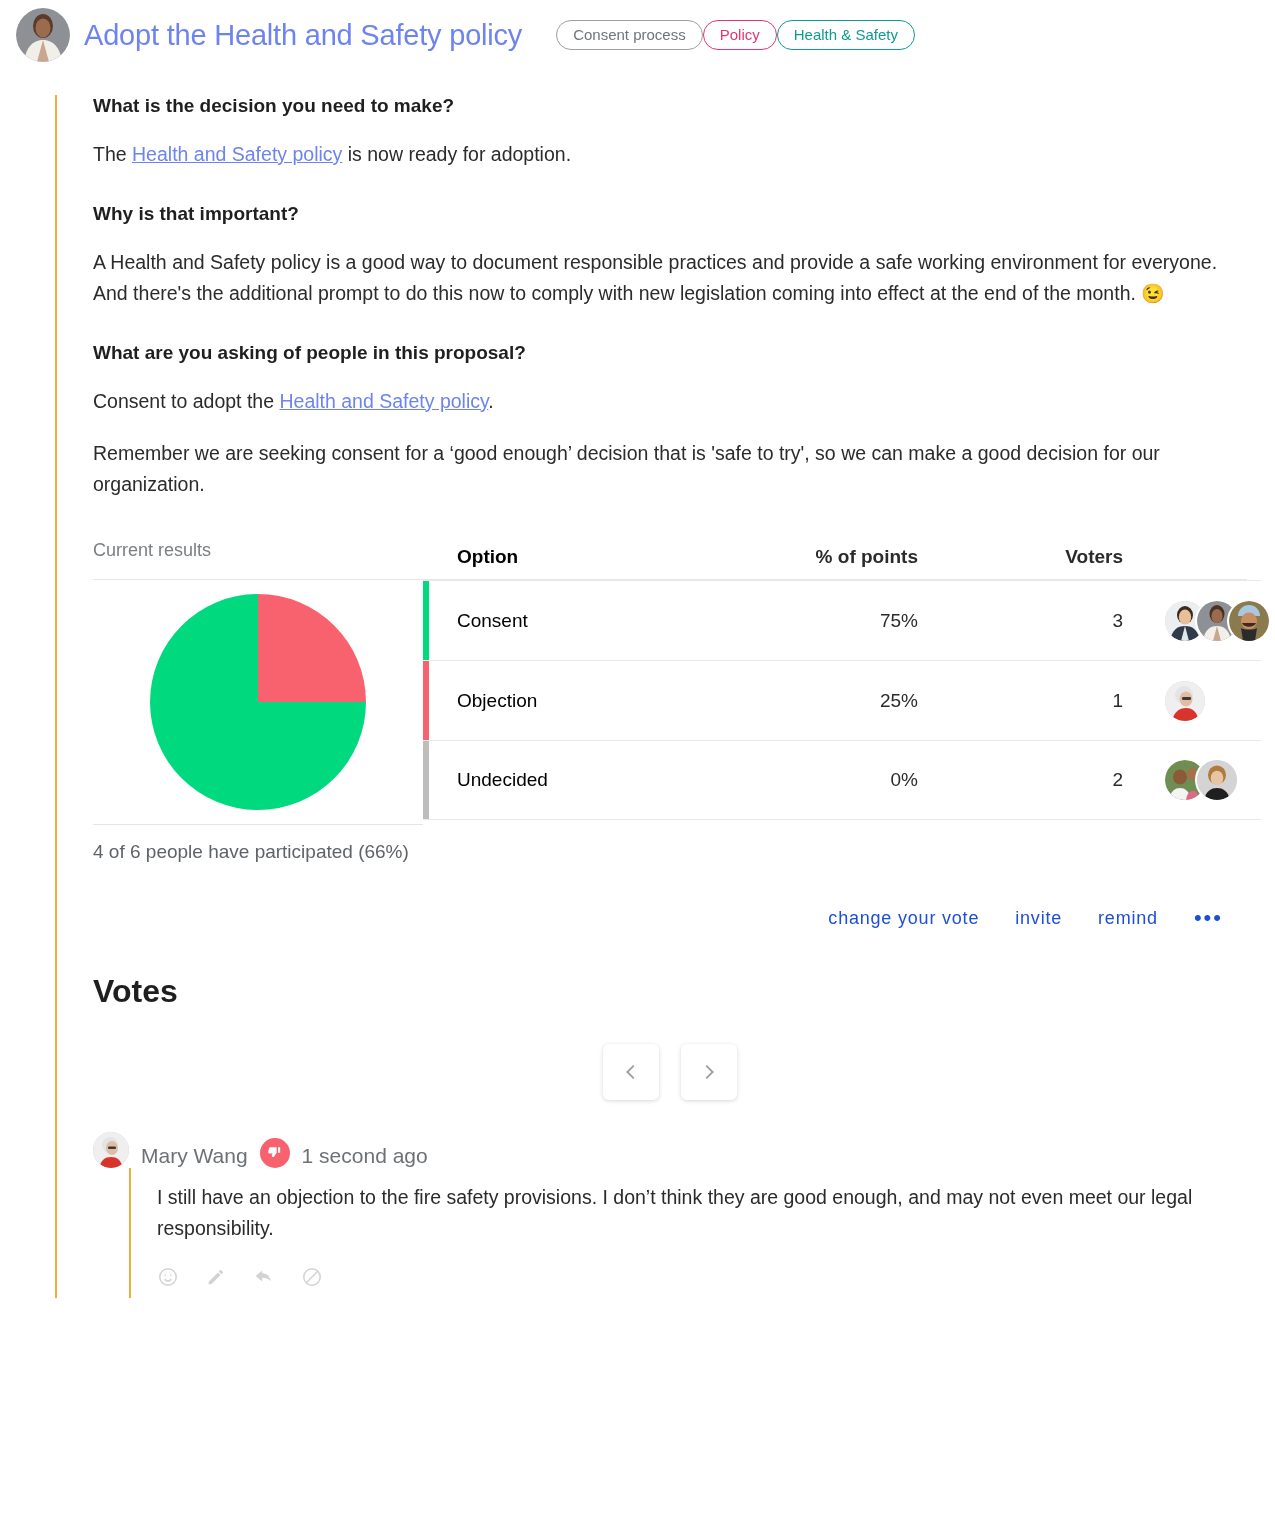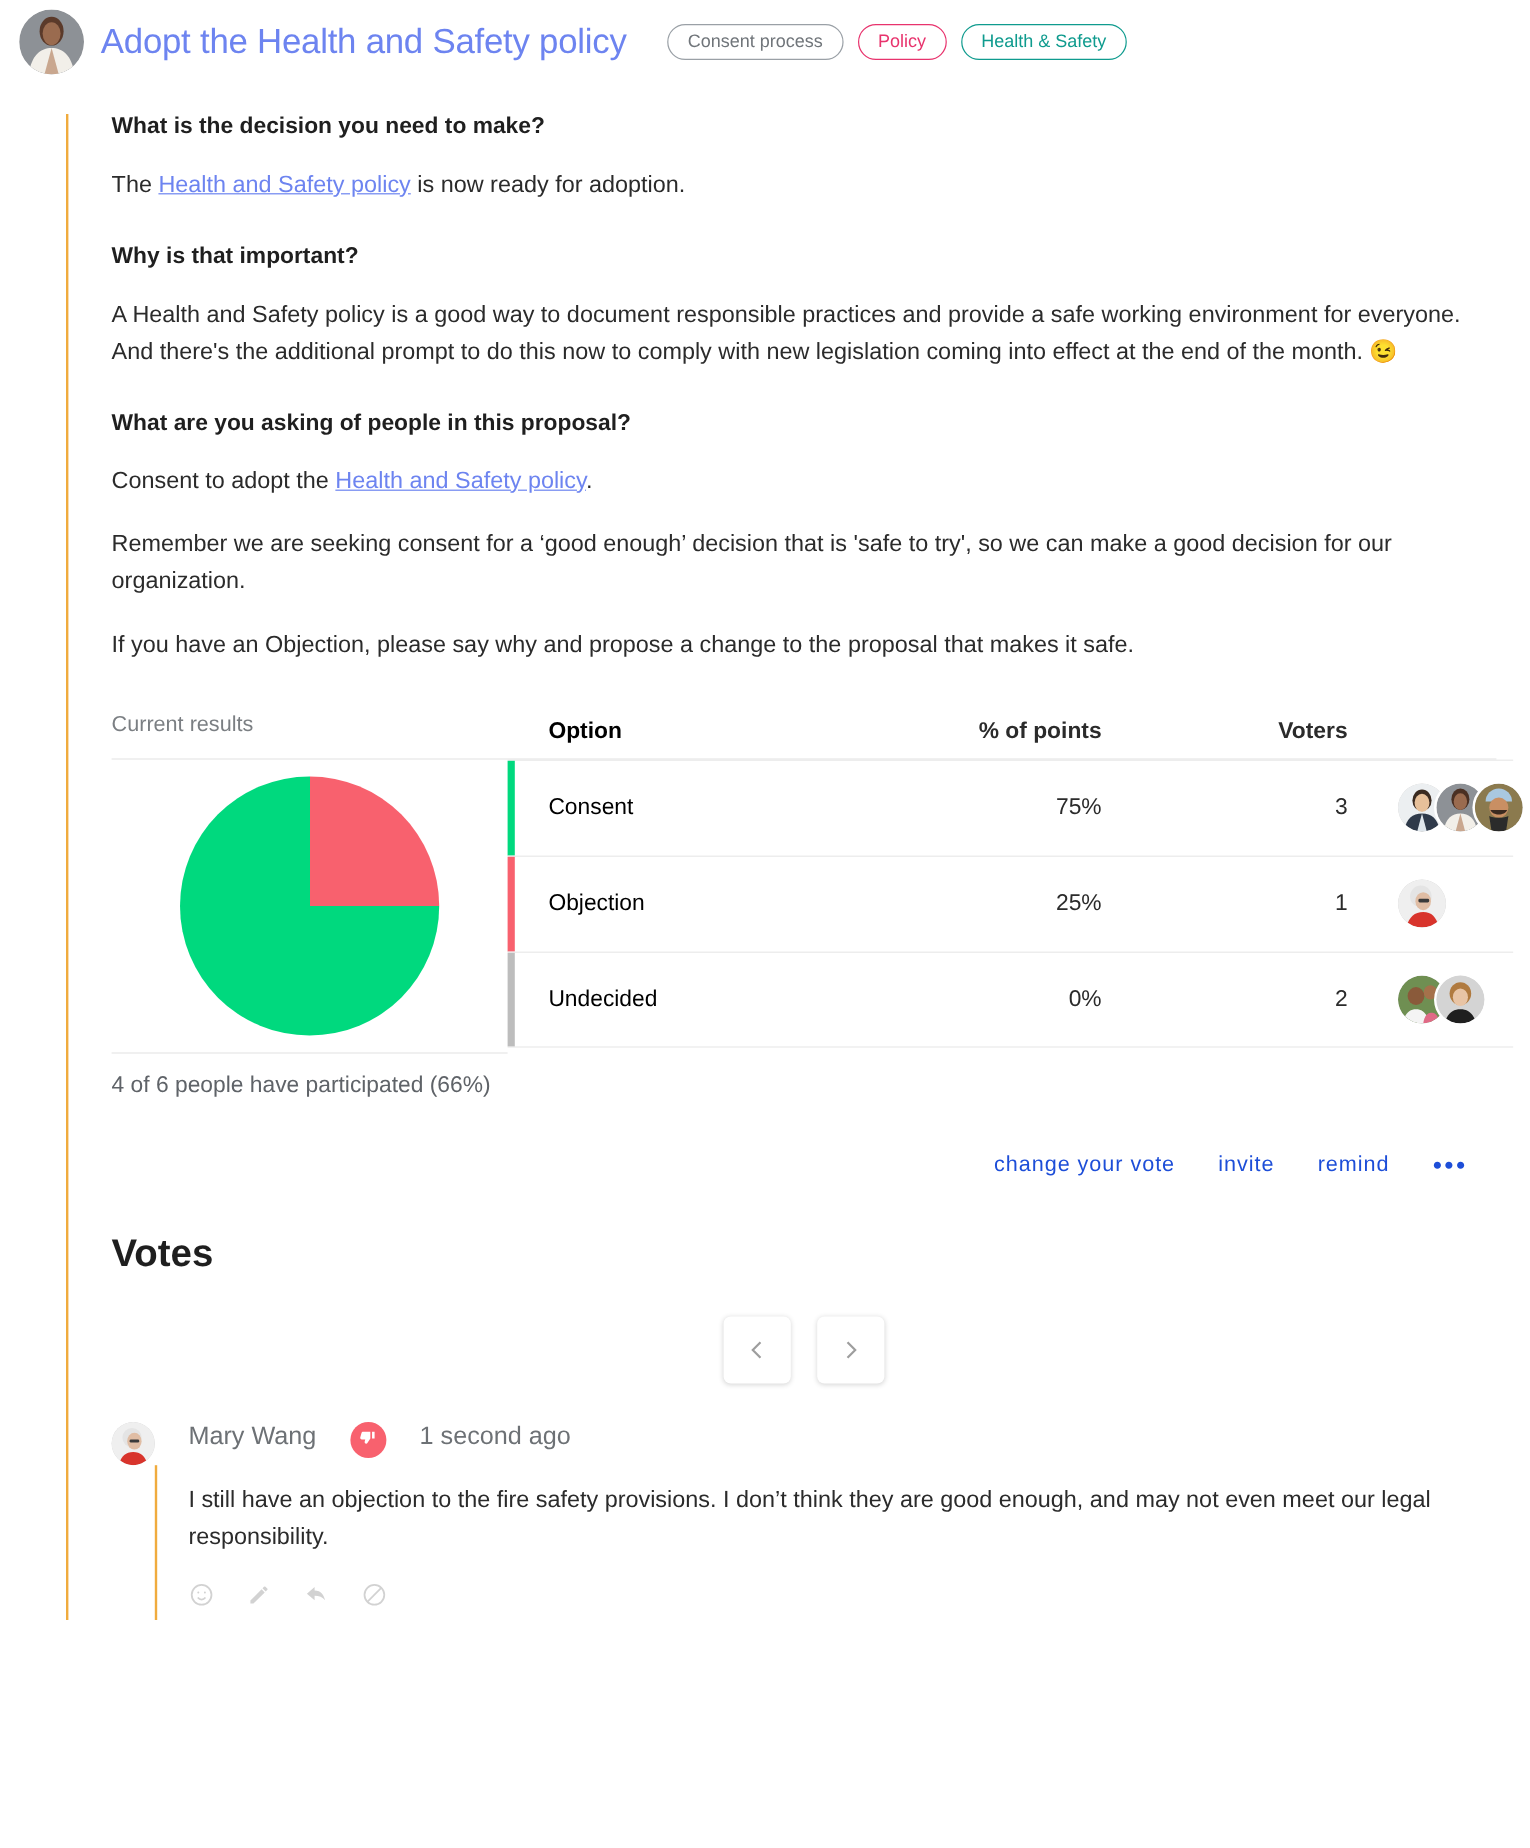--- a/index.html
+++ b/index.html
@@ -39,21 +39,21 @@
   .avatar.xs { width: 36px; height: 36px; }
   .avatar svg { display: block; width: 100%; height: 100%; }
 
   .title {
     font-size: 29px;
     font-weight: 400;
     color: #6d84f0;
     letter-spacing: -0.2px;
     white-space: nowrap;
   }
-  .tags { display: flex; align-items: center; gap: 12px; margin-left: 20px; }
+  .tags { display: flex; align-items: center; gap: 0; margin-left: 20px; }
   .tag {
     border-radius: 999px;
     padding: 6px 16px 7px;
     font-size: 15px;
     line-height: 1;
     white-space: nowrap;
     border: 1px solid #9aa0a6;
     color: #70757a;
     background: #fff;
   }
@@ -201,22 +201,22 @@
     box-shadow: 0 1px 4px rgba(0,0,0,.16);
     cursor: pointer;
     display: flex; align-items: center; justify-content: center;
   }
   .pager svg { width: 22px; height: 22px; stroke: #9e9e9e; fill: none; stroke-width: 2; }
 
   
   .comment { margin-top: 32px; position: relative; }
   .comment-head {
     display: flex;
-    align-items: flex-start;
-    gap: 28px;
+    align-items: flex-end;
+    gap: 12px;
   }
   .comment-author { font-size: 21px; color: #6d7175; }
   .vote-chip {
     width: 30px; height: 30px;
     border-radius: 50%;
     background: #f8616e;
     display: flex; align-items: center; justify-content: center;
   }
   .vote-chip svg { width: 17px; height: 17px; fill: #fff; }
   .comment-time { font-size: 21px; color: #6d7175; }
@@ -278,21 +278,20 @@
     <h3 class="q">What is the decision you need to make?</h3>
     <p class="para"><span>The </span><a class="link" href="#">Health and Safety policy</a><span> is now ready for adoption.</span></p>
 
     <h3 class="q">Why is that important?</h3>
     <p class="para"><span>A Health and Safety policy is a good way to document responsible practices and provide a safe working environment for everyone. And there's the additional prompt to do this now to comply with new legislation coming into effect at the end of the month. </span><span class="emoji">😉</span></p>
 
     <h3 class="q">What are you asking of people in this proposal?</h3>
     <p class="para"><span>Consent to adopt the </span><a class="link" href="#">Health and Safety policy</a><span>.</span></p>
 
     <p class="para">Remember we are seeking consent for a ‘good enough’ decision that is 'safe to try', so we can make a good decision for our organization.</p>
-    <p class="para">If you have an Objection, please say why and propose a change to the proposal that makes it safe.</p>
 
     <div class="section-label">Current results</div>
 
     <div class="results">
       <div class="pie-cell">
         <div class="pie" id="pie" style="background: conic-gradient(rgb(0, 217, 126) 0deg, rgb(0, 217, 126) 270deg, rgb(248, 97, 110) 270deg, rgb(248, 97, 110) 360deg); transform: scaleX(-1);"></div>
       </div>
 
       <div class="table">
         <div class="thead">

